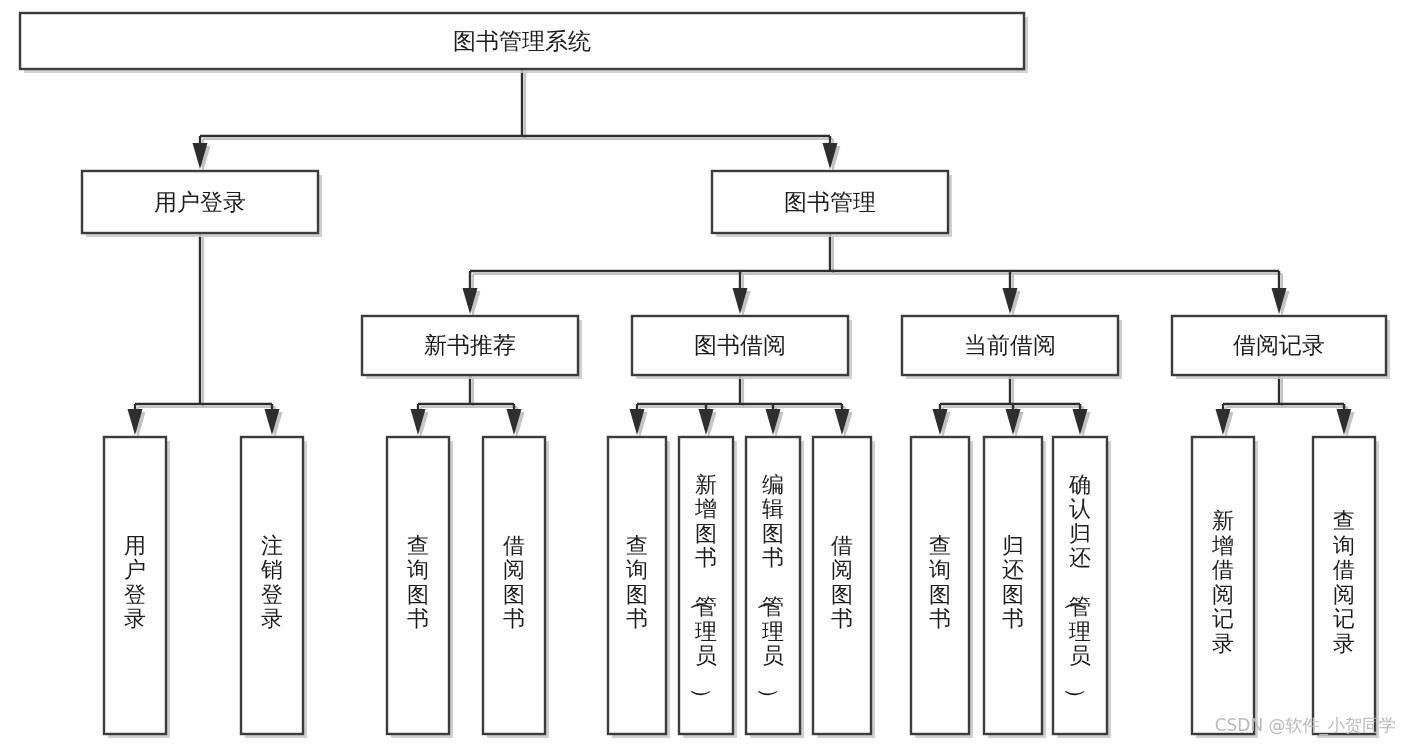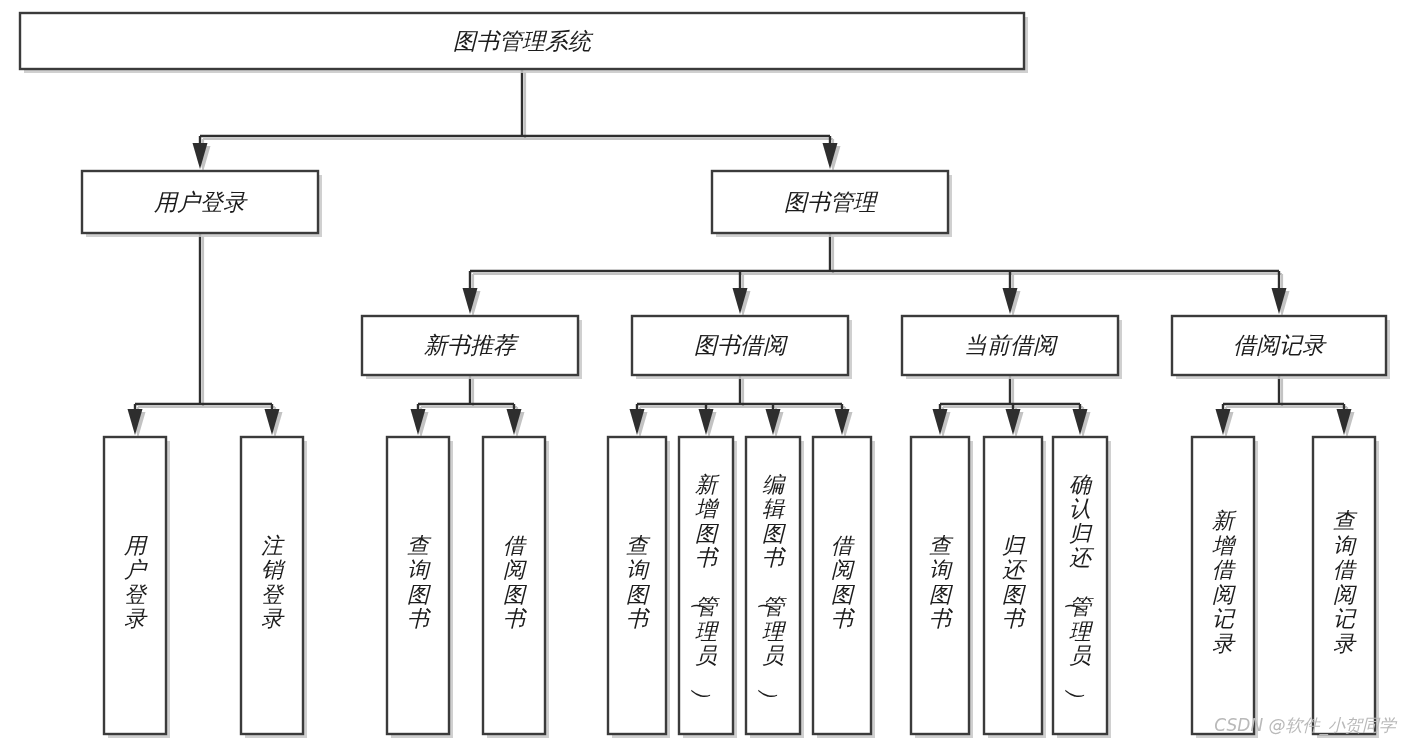--- a/index.html
+++ b/index.html
@@ -12,21 +12,20 @@
     font-family: "DejaVu Sans", "Liberation Sans", sans-serif;
     width: 1405px;
     height: 747px;
     overflow: hidden;
   }
   #diagram-root {
     position: relative;
     width: 1405px;
     height: 747px;
     background: #ffffff;
-    font-style: italic;
   }
   svg.diagram-canvas {
     position: absolute;
     top: 0;
     left: 0;
     width: 1405px;
     height: 747px;
     display: block;
   }
   .node-box {

